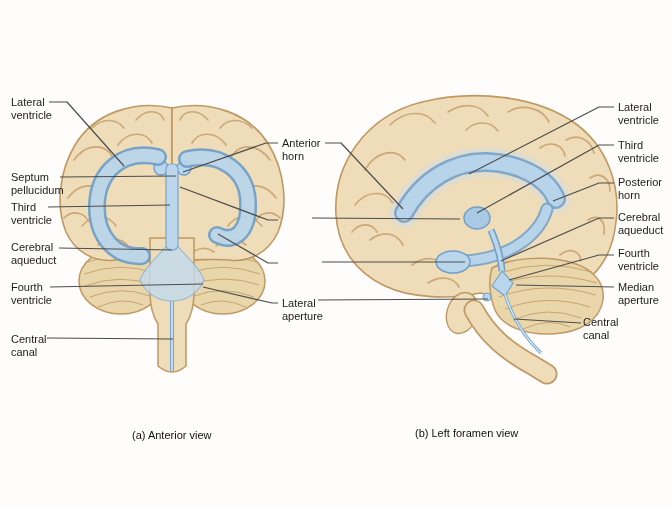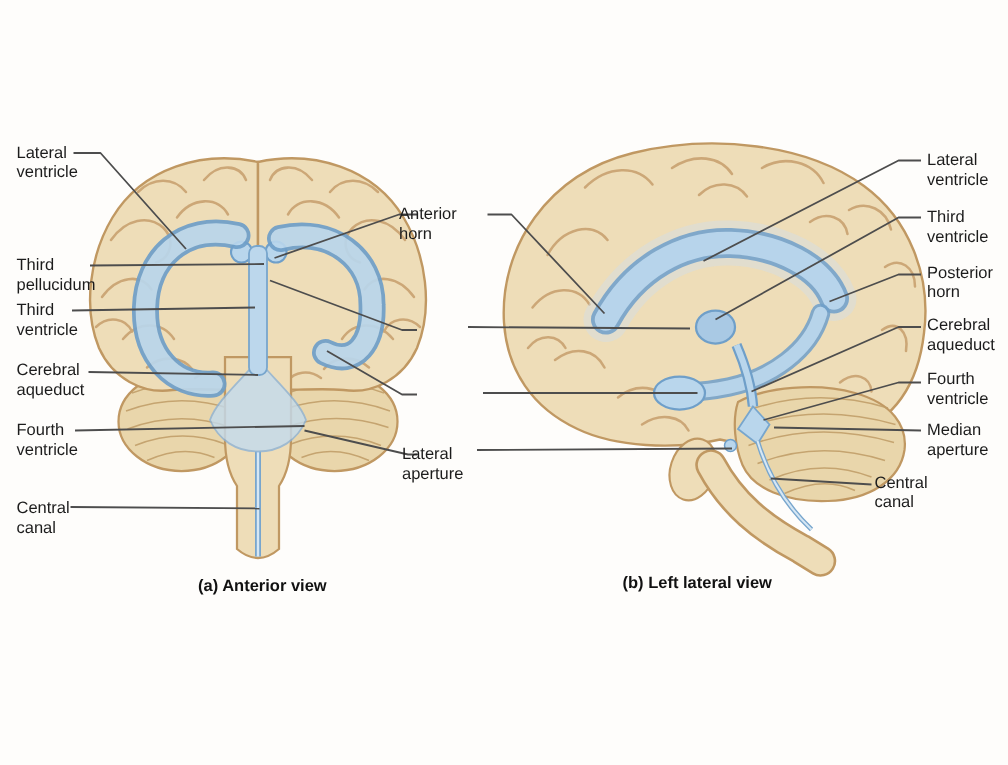--- a/index.html
+++ b/index.html
@@ -1,20 +1,20 @@
 <!DOCTYPE html>
 <html><head>
 <meta charset="utf-8">
 <style>
   html,body{margin:0;padding:0;background:#ffffff;}
   .stage{position:relative;width:672px;height:510px;background:#fefdfb;overflow:hidden;
          font-family:"Liberation Sans", sans-serif;}
   .stage svg{position:absolute;left:0;top:0;}
   .lbl{position:absolute;width:58px;font-size:11px;line-height:13px;color:#1c1c1c;}
-  .cap{position:absolute;font-size:11px;font-weight:bold;color:#111;white-space:nowrap;}
+  .cap{position:absolute;font-size:11px;font-weight:normal;color:#111;white-space:nowrap;margin-top:44px;}
   .copy{position:absolute;font-size:9.5px;color:#222;white-space:nowrap;}
 </style>
 </head>
 <body>
 
 <div class="stage">
 
   <svg width="672" height="510" viewBox="0 0 672 510">
 
     <g>
@@ -153,32 +153,32 @@
       <path d="M614,145 L599,145 L477,213"></path>
       <path d="M614,183 L599,183 L553,201"></path>
       <path d="M614,218 L599,218 L501,261"></path>
       <path d="M614,255 L599,255 L509,280"></path>
       <path d="M614,287 L516,285"></path>
       <path d="M581,323 L514,319"></path>
     </g>
   </svg>
 
   <div class="lbl" style="left:11px;top:96px">Lateral ventricle</div>
-  <div class="lbl" style="left:11px;top:171px">Third pellucidum</div>
+  <div class="lbl" style="left:11px;top:171px">Septum pellucidum</div>
   <div class="lbl" style="left:11px;top:201px">Third ventricle</div>
   <div class="lbl" style="left:11px;top:241px">Cerebral aqueduct</div>
   <div class="lbl" style="left:11px;top:281px">Fourth ventricle</div>
   <div class="lbl" style="left:11px;top:333px">Central canal</div>
 
-  <div class="lbl" style="left:266px;top:137px">Anterior horn</div>
-  <div class="lbl" style="left:268px;top:297px">Lateral aperture</div>
+  <div class="lbl" style="left:282px;top:137px">Anterior horn</div>
+  <div class="lbl" style="left:282px;top:297px">Lateral aperture</div>
 
   <div class="lbl" style="left:618px;top:101px">Lateral ventricle</div>
   <div class="lbl" style="left:618px;top:139px">Third ventricle</div>
   <div class="lbl" style="left:618px;top:176px">Posterior horn</div>
   <div class="lbl" style="left:618px;top:211px">Cerebral aqueduct</div>
   <div class="lbl" style="left:618px;top:247px">Fourth ventricle</div>
   <div class="lbl" style="left:618px;top:281px">Median aperture</div>
   <div class="lbl" style="left:583px;top:316px">Central canal</div>
 
   <div class="cap" style="left:132px;top:385px">(a) Anterior view</div>
-  <div class="cap" style="left:415px;top:383px">(b) Left lateral view</div>
+  <div class="cap" style="left:415px;top:383px">(b) Left foramen view</div>
 </div>
 
 </body></html>

